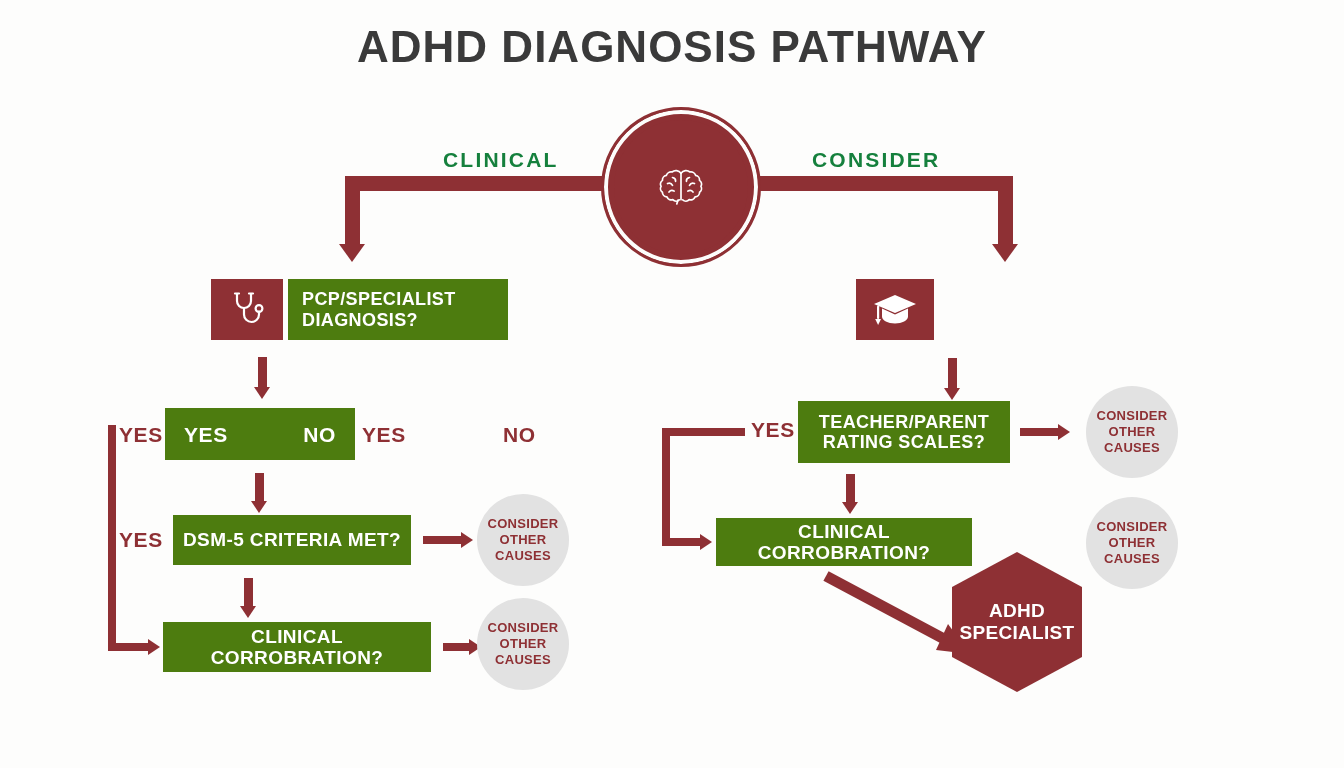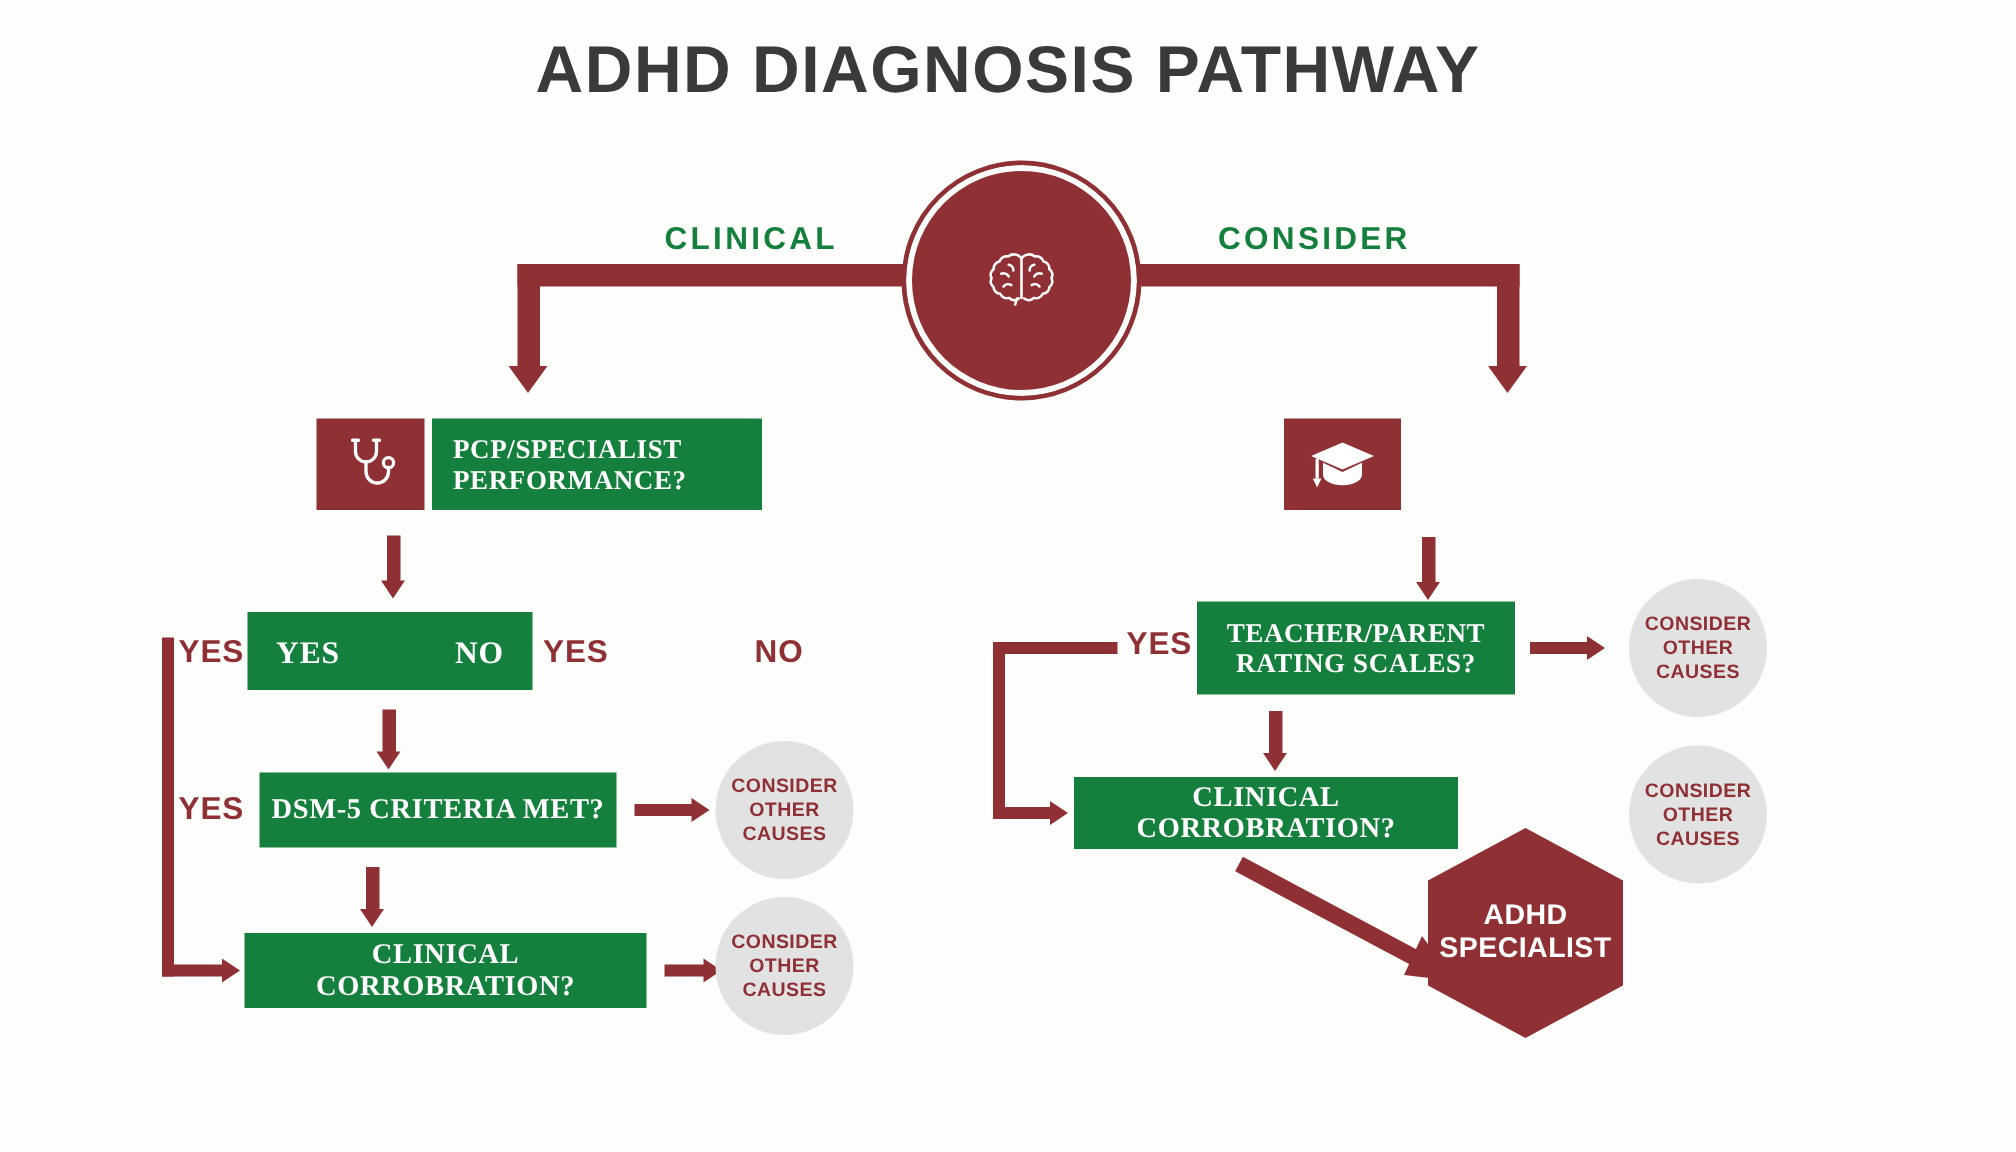--- a/index.html
+++ b/index.html
@@ -28,28 +28,27 @@
     color: #3a3a3a;
     font-family: "Liberation Sans", sans-serif;
   }
   
   .hline, .vline {
     position: absolute;
     background: #8e3034;
   }
   .box {
     position: absolute;
-    background: #15803d;
+    background: #4d7c0f;
     color: #ffffff;
     font-weight: bold;
     letter-spacing: 0.4px;
     display: flex;
     align-items: center;
     box-sizing: border-box;
-    font-family: Liberation Serif, serif;
   }
   .box.center { justify-content: center; text-align: center; }
   .box.left { justify-content: flex-start; text-align: left; padding-left: 14px; }
   .box .txt { line-height: 1.12; }
 
   .iconbox {
     position: absolute;
     background: #8e3034;
     display: flex;
     align-items: center;
@@ -207,21 +206,21 @@
           <path d="M14 18v6.5c0 4.2 3.4 7.5 7.5 7.5s7.5-3.3 7.5-7.5v-3"></path>
           <circle cx="29" cy="18.5" r="3.4"></circle>
         </g>
       </svg>
     </span>
   </div>
 
   <div class="box left" style="left:288px; top:279px; width:220px; height:61px; font-size:18px;">
     <div class="txt">
       <div>PCP/SPECIALIST</div>
-      <div>PERFORMANCE?</div>
+      <div>DIAGNOSIS?</div>
     </div>
   </div>
 
   <div class="vline" style="left:258px; top:357px; width:9px; height:32px;"></div>
   <div class="arrow-down sm" style="left:254px; top:387px;"></div>
 
   <div class="box" style="left:165px; top:408px; width:190px; height:52px; position:absolute;">
     <span class="yn white" style="left:19px; top:15px;">YES</span>
     <span class="yn white" style="right:19px; left:auto; top:15px;">NO</span>
   </div>

